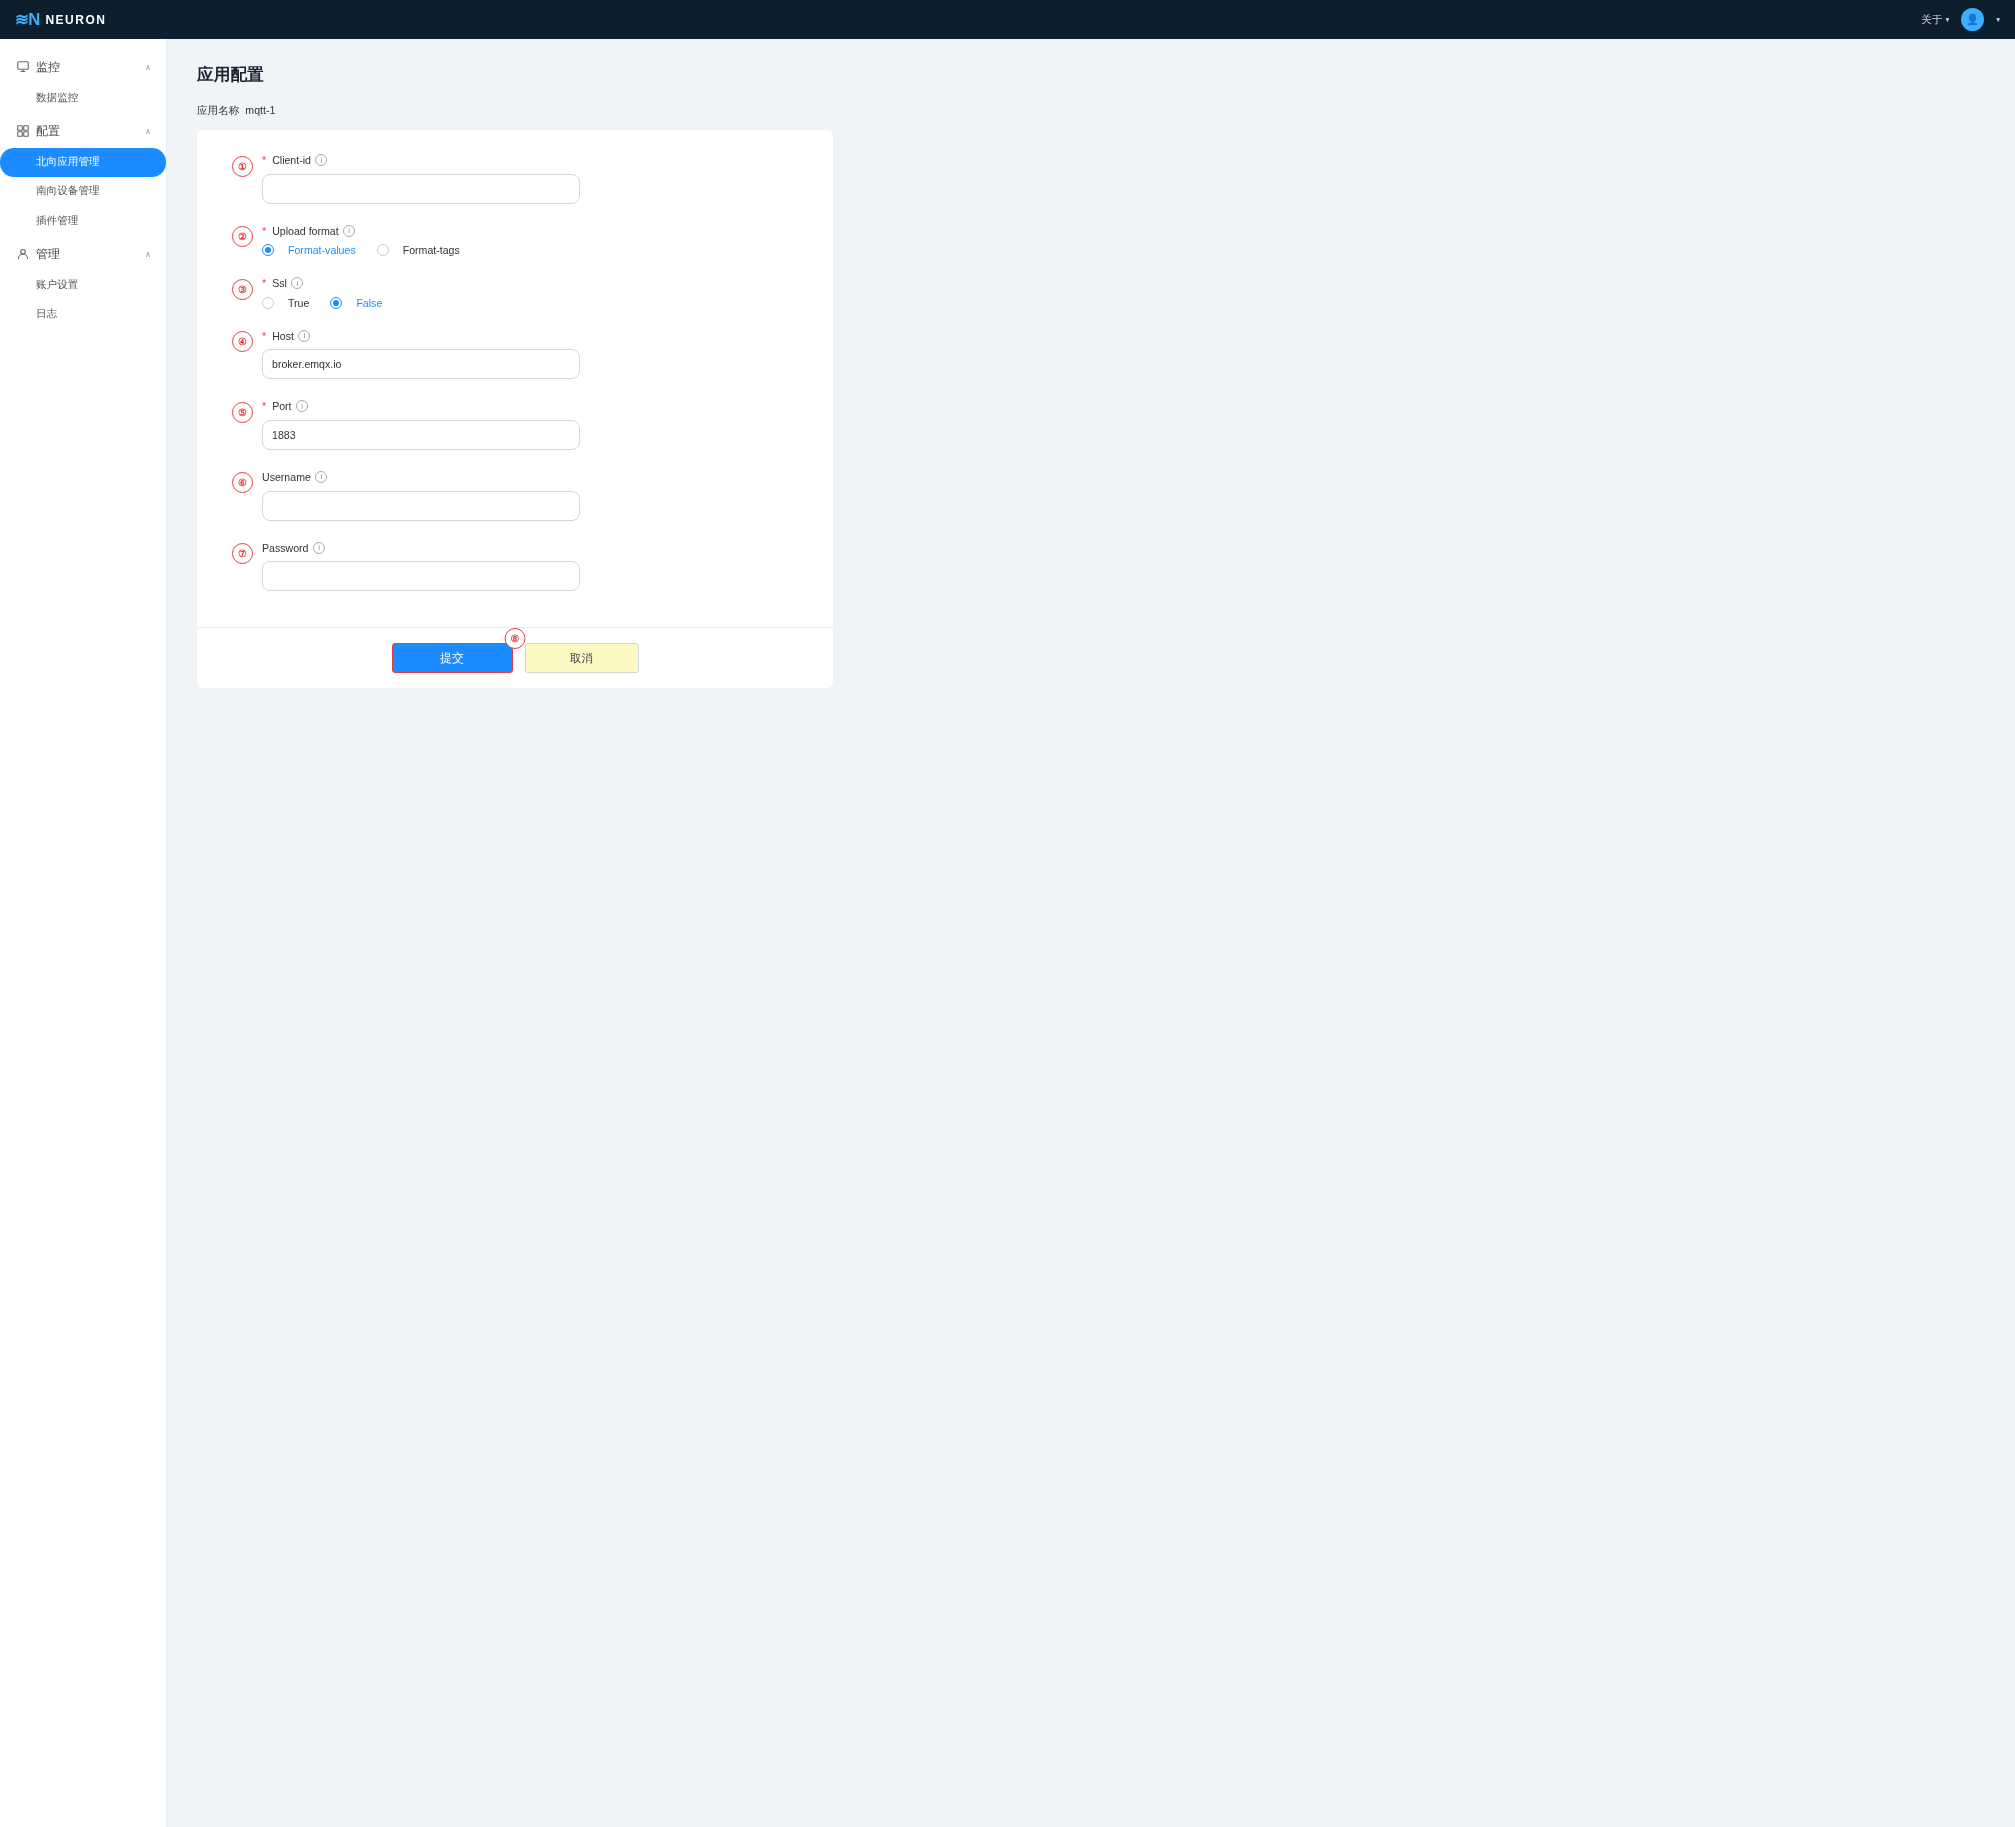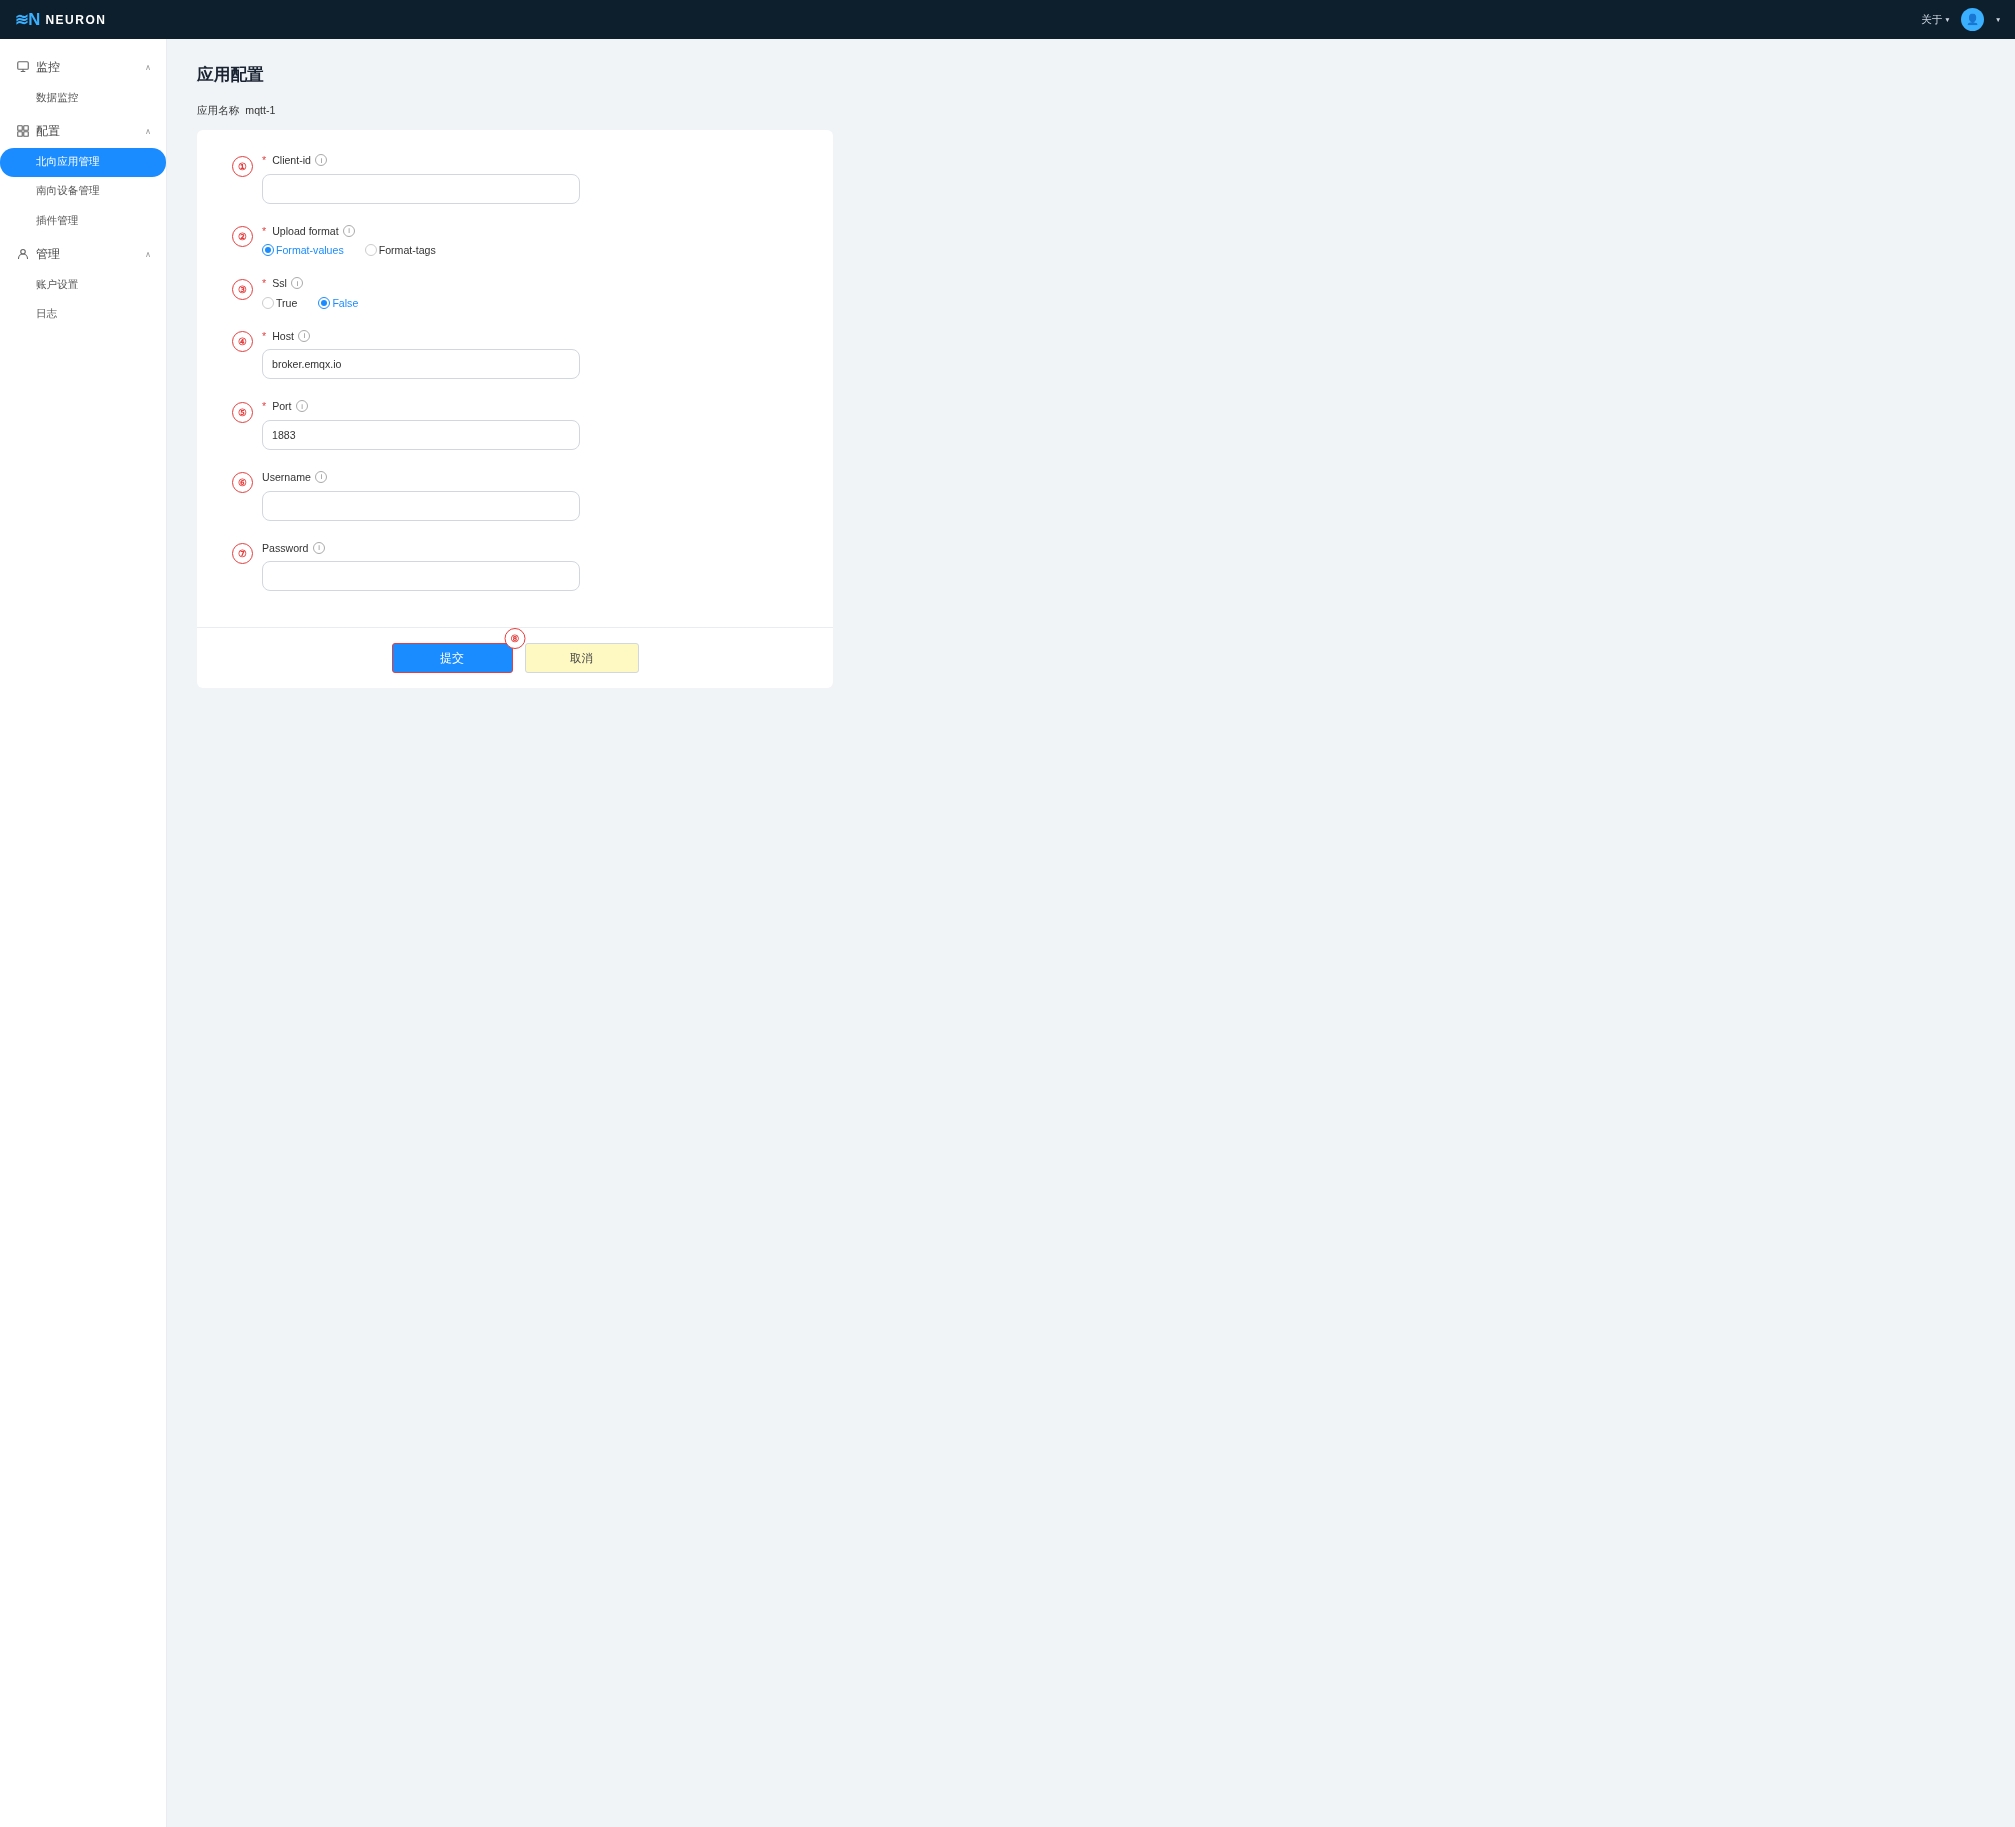--- a/index.html
+++ b/index.html
@@ -198,21 +198,21 @@
     
     .radio-group {
       display: flex;
       align-items: center;
       gap: 21px;
       margin-top: 3px;
     }
     .radio-option {
       display: flex;
       align-items: center;
-      gap: 2px;
+      gap: 14px;
       cursor: pointer;
       font-size: 10.6px;
       color: #333;
       text-align: right;
     }
     .radio-circle {
       width: 12px;
       height: 12px;
       border-radius: 50%;
       border: 1.5px solid #ccc;

